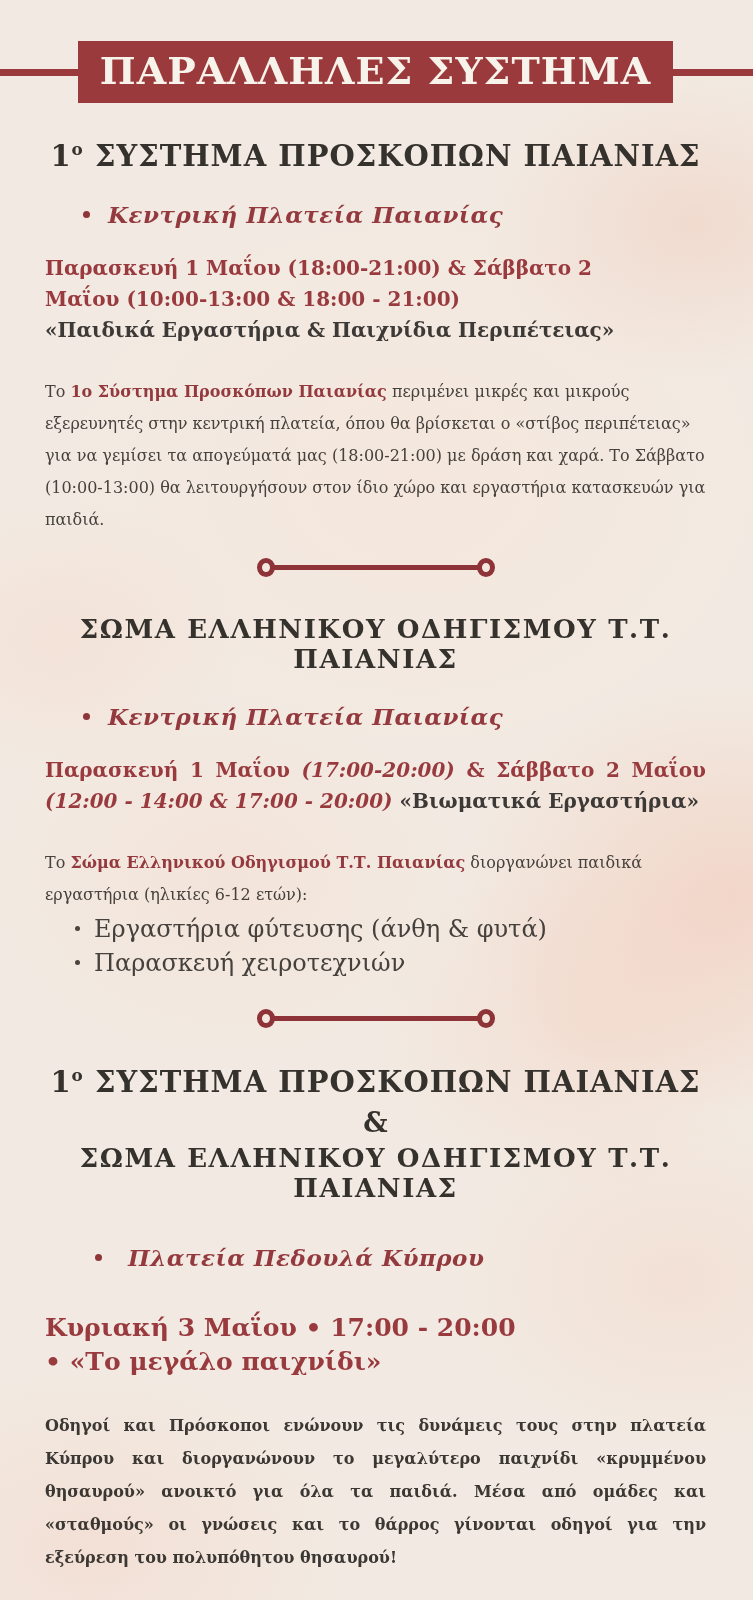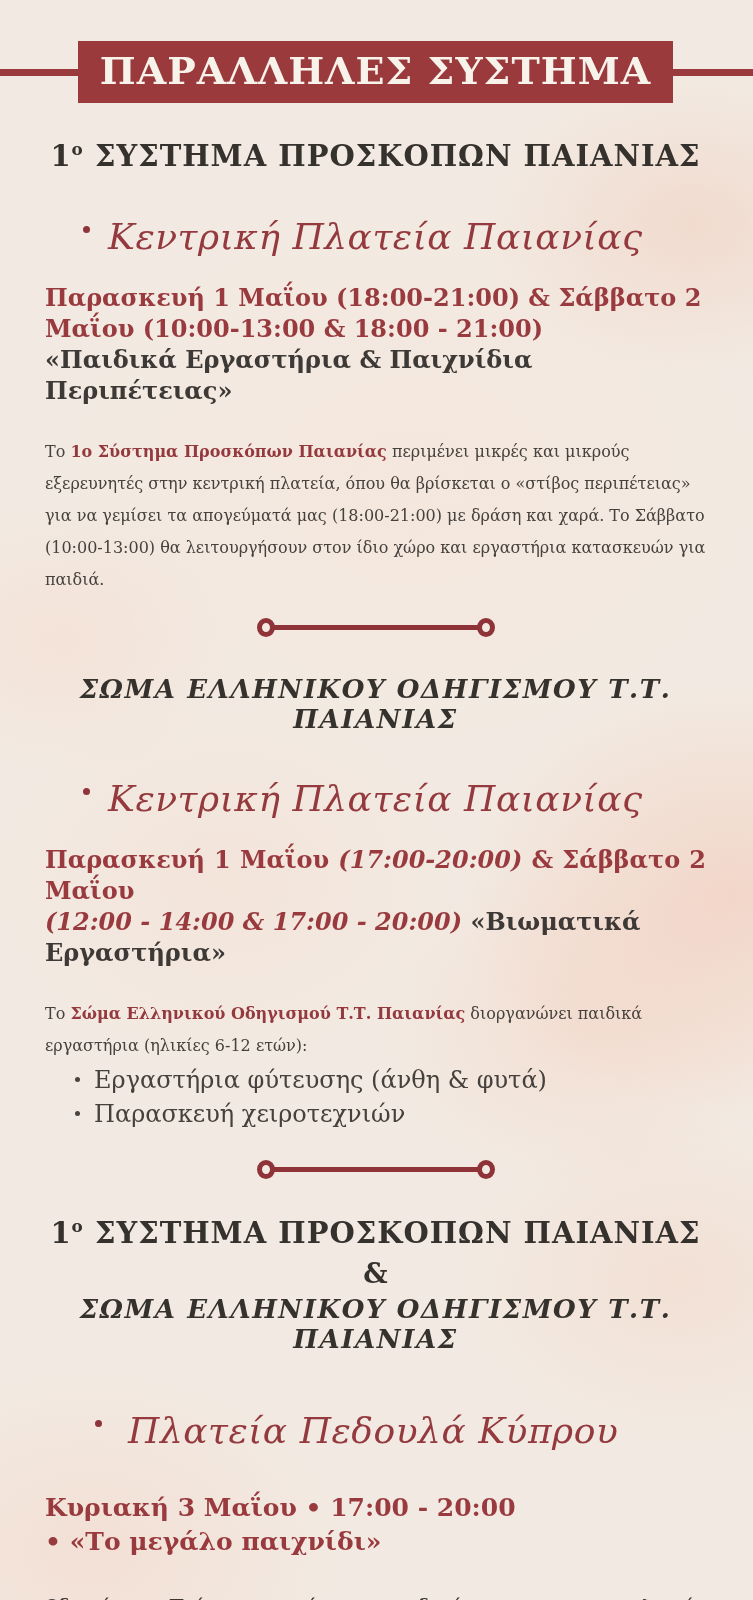--- a/index.html
+++ b/index.html
@@ -42,39 +42,38 @@
   .sec-heading{
     margin:38px 0 0 0;
     text-align:center;
     font-size:29px;
     font-weight:bold;
     color:#35312d;
     letter-spacing:1px;
     line-height:1.15;
   }
   .sec-heading sup{font-size:0.58em;vertical-align:super;line-height:0;}
-  .sec-heading.wide{font-size:26px;letter-spacing:1.6px;font-style:italic;}
+  .sec-heading.wide{font-size:26px;letter-spacing:1.6px;}
   .amp-line{margin:8px 0 6px 0;text-align:center;font-size:27px;font-weight:bold;color:#35312d;}
 
   
   .location-row{display:flex;align-items:center;margin:28px 0 0 38px;}
   .loc-dot{width:7px;height:7px;border-radius:50%;background:#8e3539;flex:0 0 auto;margin-right:18px;}
   .loc-text{
-    font-size:36px;
+    font-size:23px;
     font-style:italic;
-    font-weight:normal;
+    font-weight:bold;
     color:#943a3e;
     letter-spacing:0.5px;
-    margin-top:15px;
   }
   .location-row.indent3{margin-left:50px;}
   .location-row.indent3 .loc-dot{margin-right:26px;}
 
   
-  .dates-block{margin:25px 0 0 0;font-size:24px;line-height:31px;}
+  .dates-block{margin:25px 0 0 0;font-size:20px;line-height:31px;}
   .date-red{color:#993a3e;font-weight:bold;margin:0;}
   .date-red .it{font-style:italic;}
   .date-justify{text-align:justify;text-align-last:justify;}
   .tagline{color:#3d3936;font-weight:bold;margin:0;}
   .dates3{margin:40px 0 0 0;font-size:25px;line-height:34px;color:#993a3e;font-weight:bold;}
   .dates3 p{margin:0;}
 
   
   .body-par{
     margin:30px 0 0 0;

